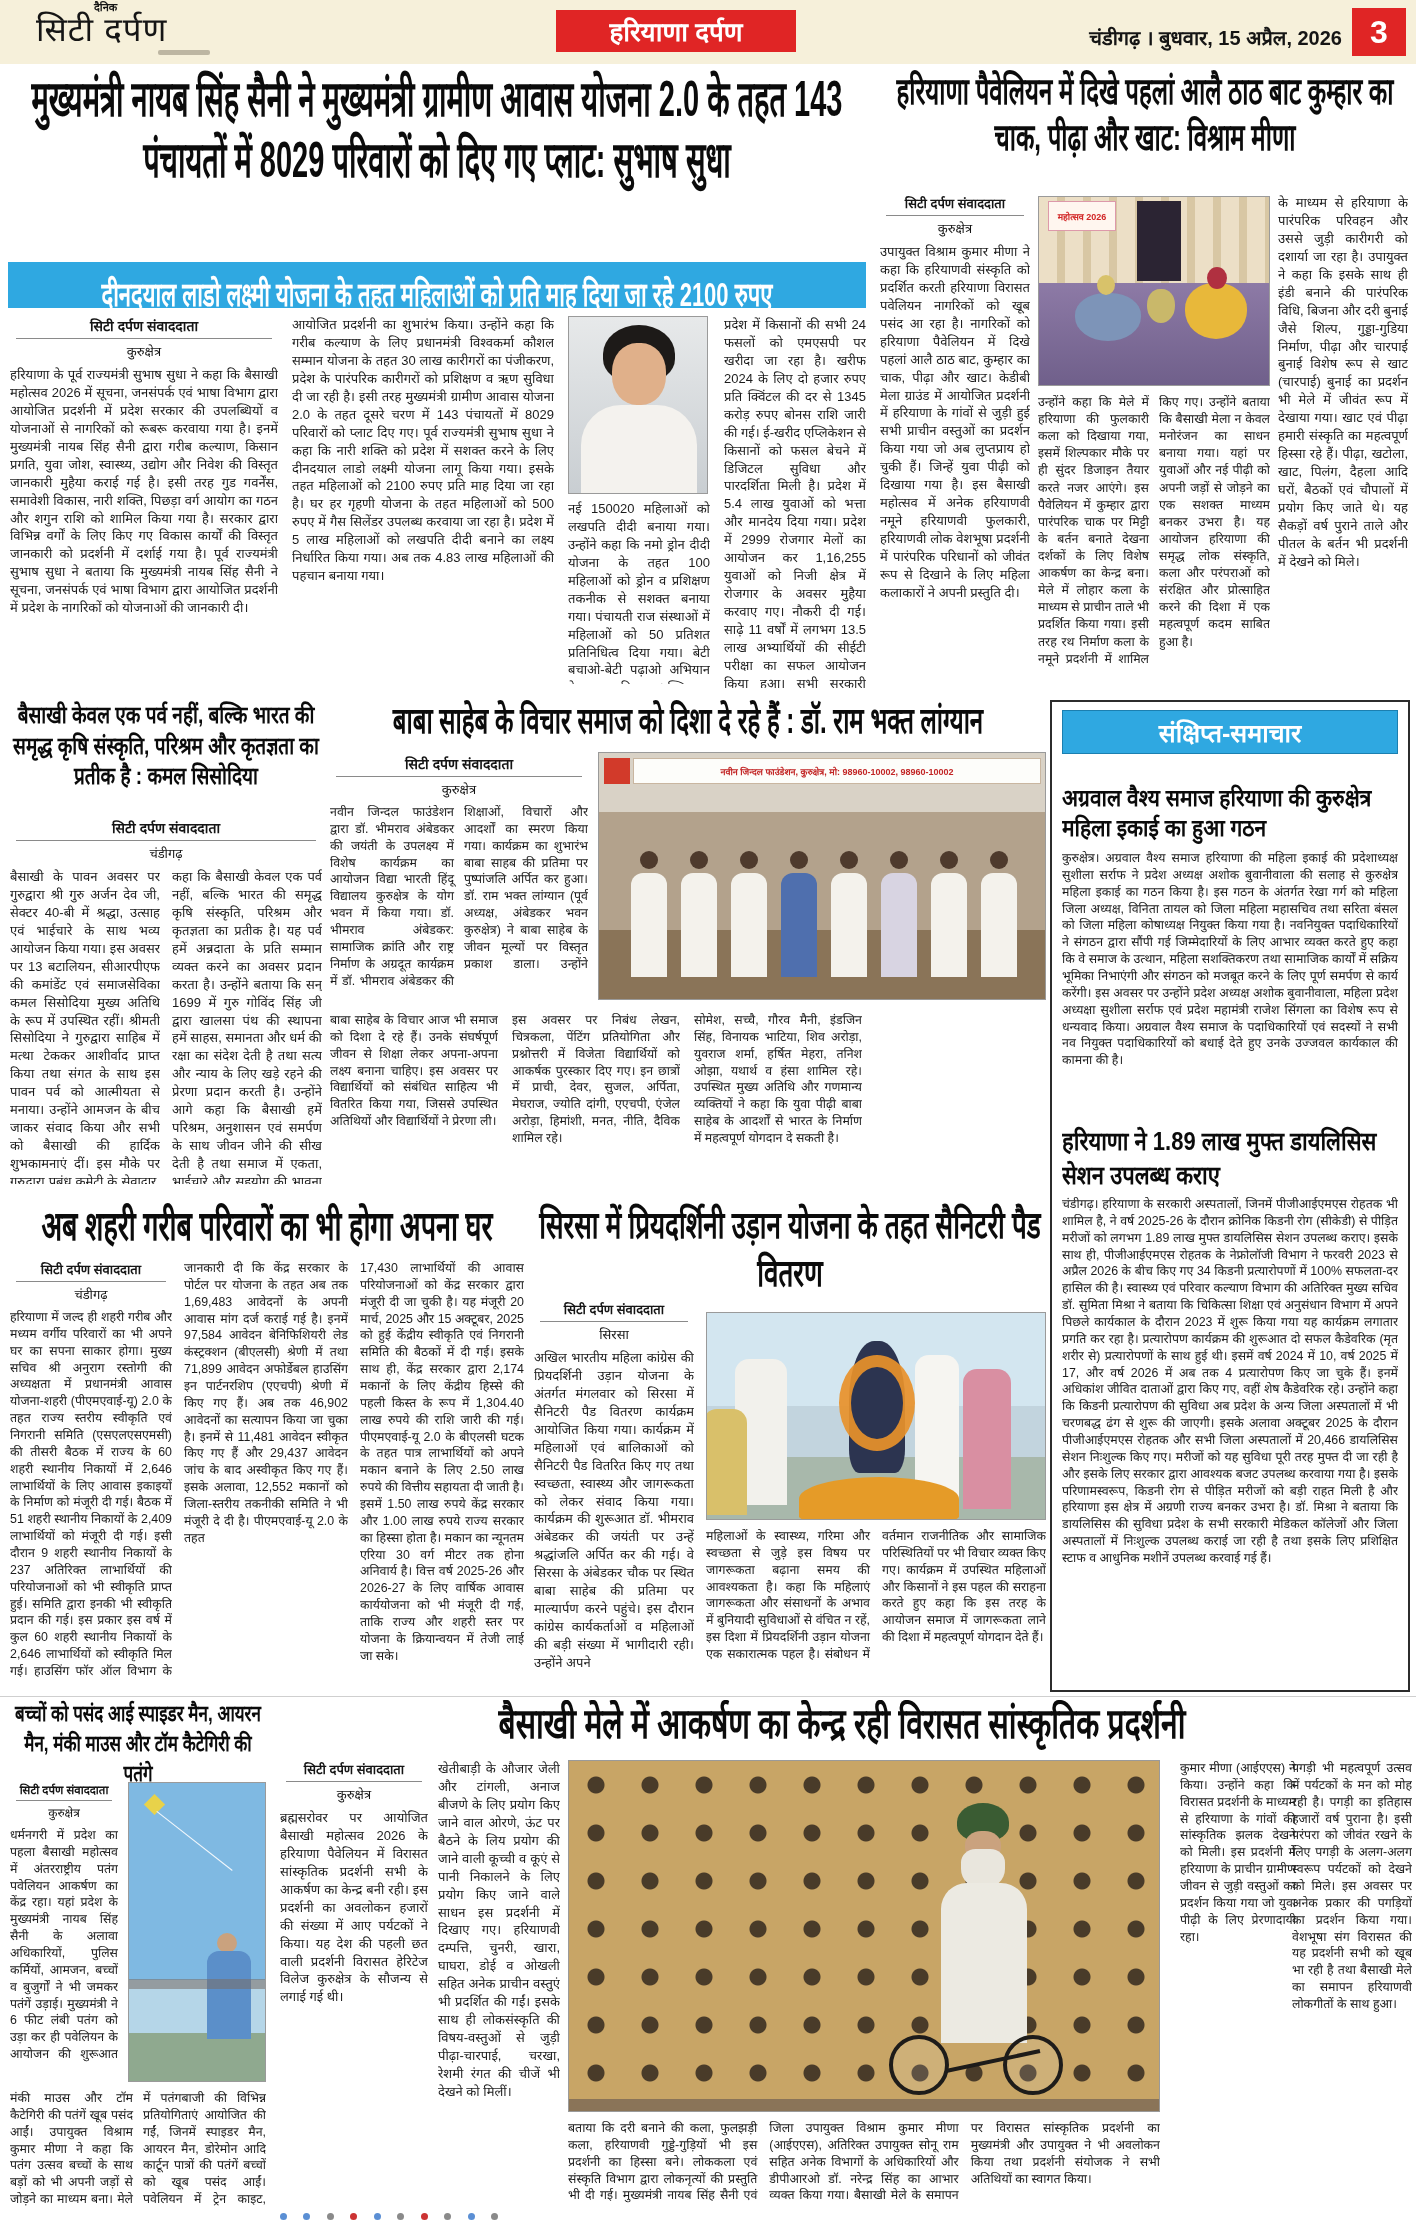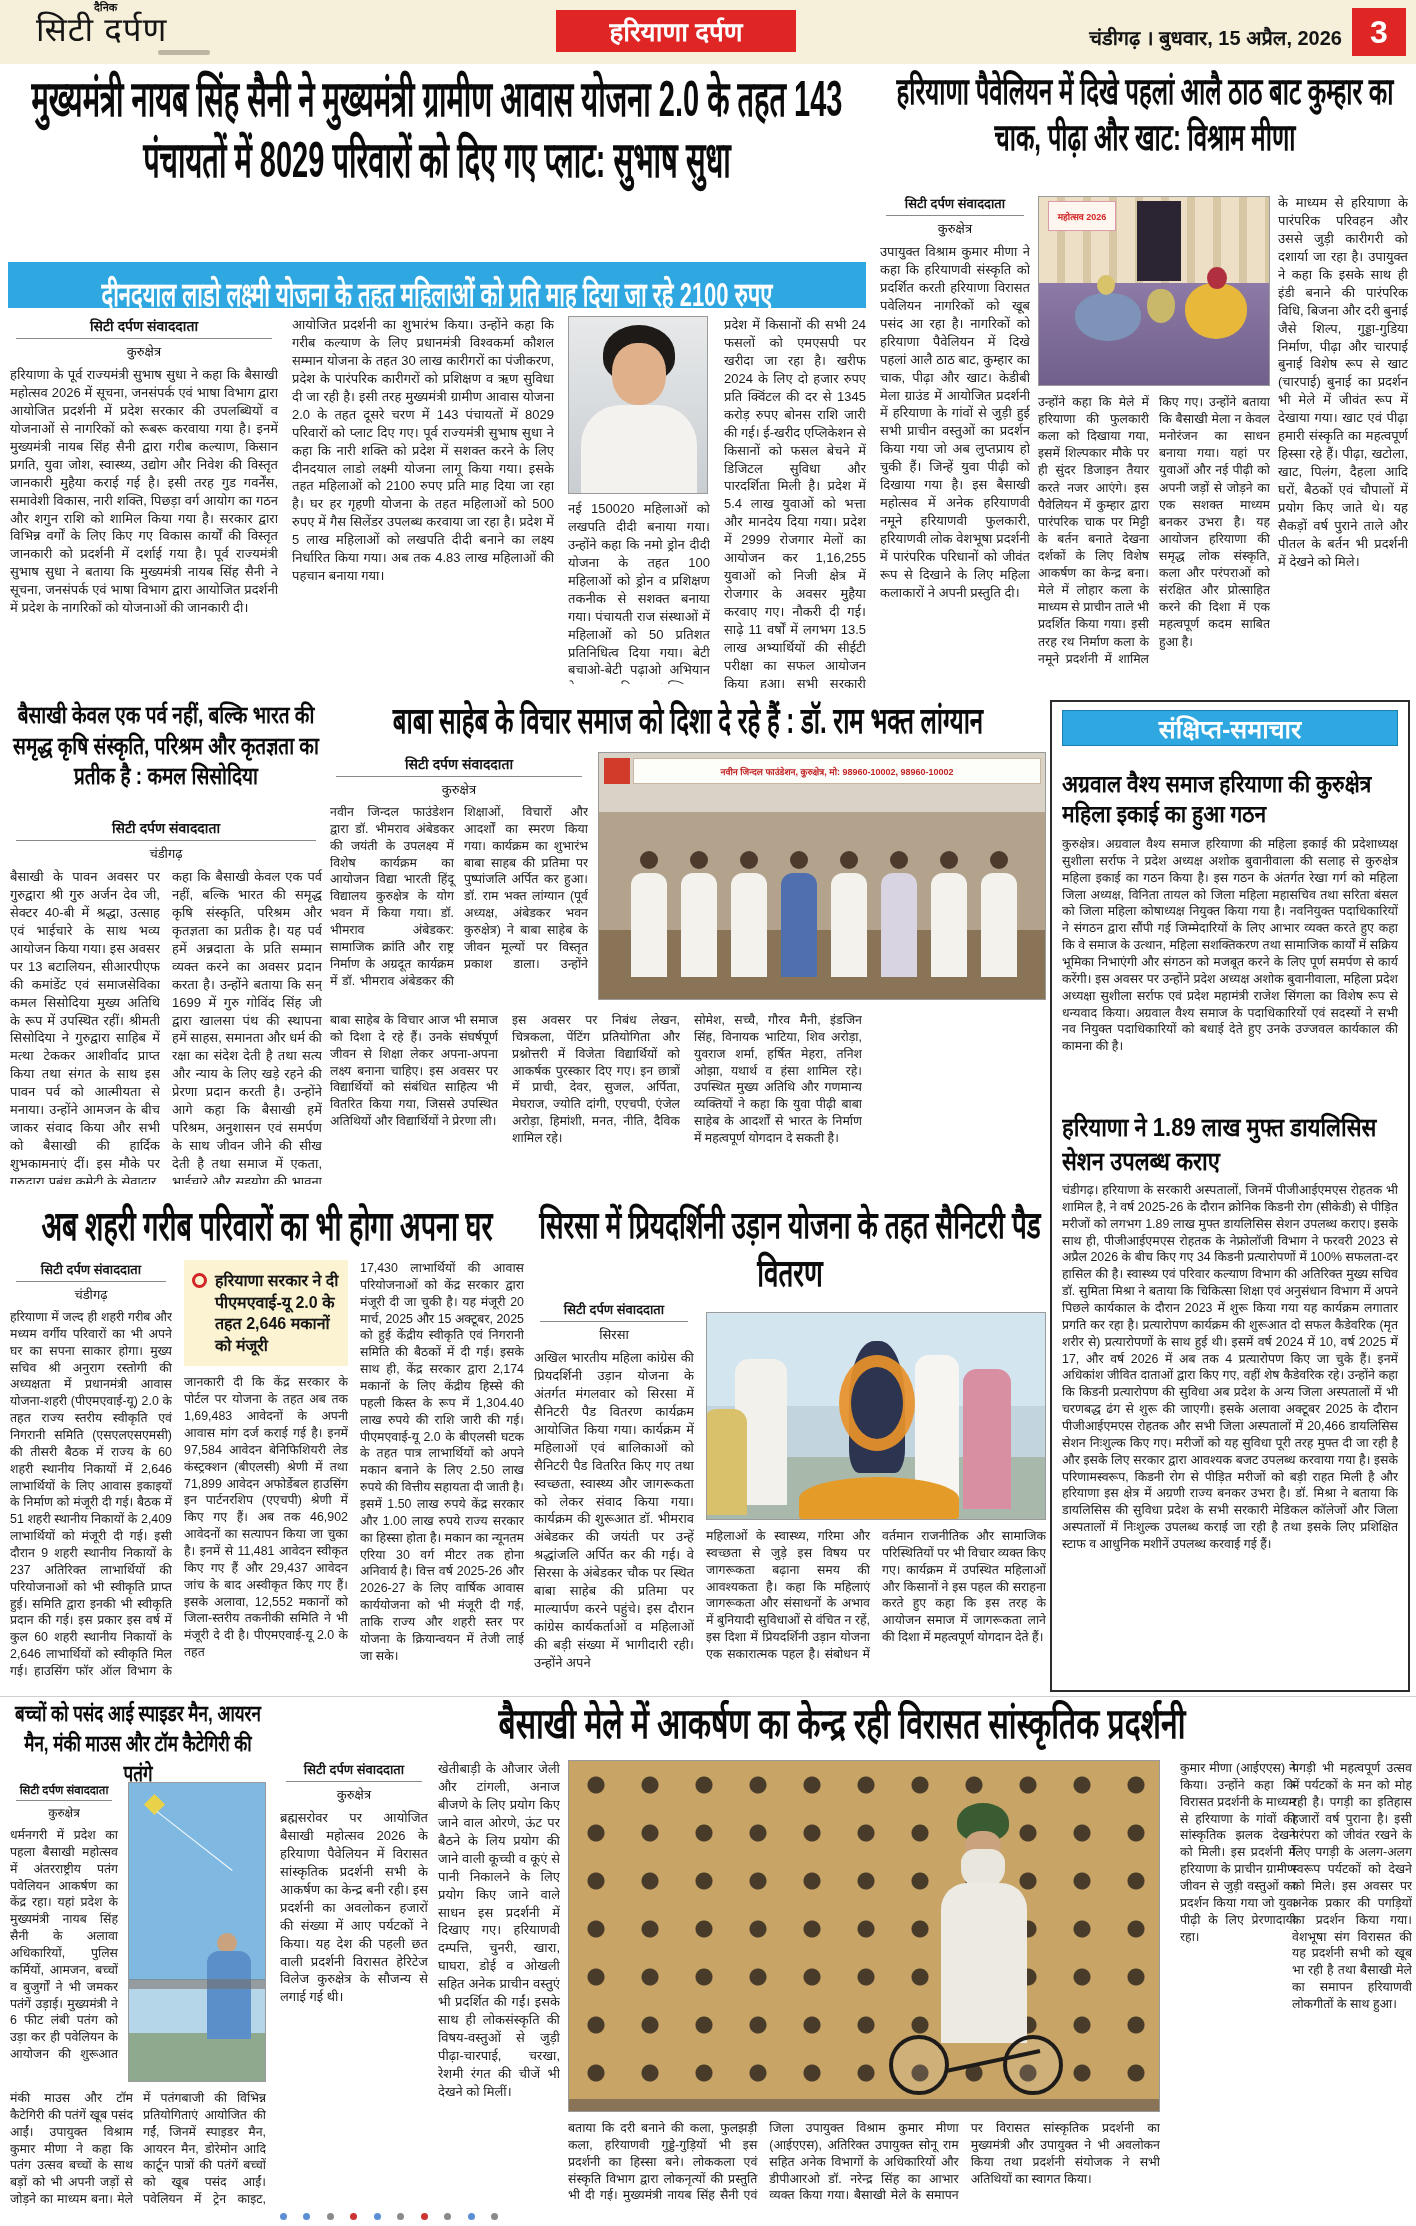--- a/index.html
+++ b/index.html
@@ -130,21 +130,21 @@
       </div>
     </div>
     <div class="colflex" style="position:absolute;left:0;top:312px;width:716px;height:178px;gap:14px;">
       <div class="body-txt small-txt" style="width:168px;height:178px;">बाबा साहेब के विचार आज भी समाज को दिशा दे रहे हैं। उनके संघर्षपूर्ण जीवन से शिक्षा लेकर अपना-अपना लक्ष्य बनाना चाहिए। इस अवसर पर विद्यार्थियों को संबंधित साहित्य भी वितरित किया गया, जिससे उपस्थित अतिथियों और विद्यार्थियों ने प्रेरणा ली।</div>
       <div class="body-txt small-txt" style="width:168px;height:178px;">इस अवसर पर निबंध लेखन, चित्रकला, पेंटिंग प्रतियोगिता और प्रश्नोत्तरी में विजेता विद्यार्थियों को आकर्षक पुरस्कार दिए गए। इन छात्रों में प्राची, देवर, सुजल, अर्पिता, मेघराज, ज्योति दांगी, एएचपी, एंजेल अरोड़ा, हिमांशी, मनत, नीति, दैविक शामिल रहे।</div>
       <div class="body-txt small-txt" style="width:168px;height:178px;">सोमेश, सच्चै, गौरव मैनी, इंडजिन सिंह, विनायक भाटिया, शिव अरोड़ा, युवराज शर्मा, हर्षित मेहरा, तनिश ओझा, यथार्थ व हंसा शामिल रहे। उपस्थित मुख्य अतिथि और गणमान्य व्यक्तियों ने कहा कि युवा पीढ़ी बाबा साहेब के आदर्शों से भारत के निर्माण में महत्वपूर्ण योगदान दे सकती है।</div>
     </div>
   </div>
 
   <div class="abs" style="left:1050px;top:700px;width:360px;height:992px;border:2px solid #2c2c2c;background:#fff;padding:8px 10px;overflow:hidden;">
-    <div style="height:36px;background:#2fa8e1;color:#fff;font-size:25px;font-weight:800;display:flex;align-items:center;justify-content:center;border:1px solid #1b7fb0;margin-bottom:22px;">संक्षिप्त-समाचार</div>
+    <div style="height:44px;background:#2fa8e1;color:#fff;font-size:25px;font-weight:800;display:flex;align-items:center;justify-content:center;border:1px solid #1b7fb0;margin-bottom:28px;">संक्षिप्त-समाचार</div>
     <div class="hl" style="text-align:left;height:64px;">
       <div class="stretch" style="font-size:21px;line-height:1.3;transform:scaleY(1.12);text-align:left;">अग्रवाल वैश्य समाज हरियाणा की कुरुक्षेत्र महिला इकाई का हुआ गठन</div>
     </div>
     <div class="body-txt small-txt" style="height:268px;margin-top:4px;">कुरुक्षेत्र। अग्रवाल वैश्य समाज हरियाणा की महिला इकाई की प्रदेशाध्यक्ष सुशीला सर्राफ ने प्रदेश अध्यक्ष अशोक बुवानीवाला की सलाह से कुरुक्षेत्र महिला इकाई का गठन किया है। इस गठन के अंतर्गत रेखा गर्ग को महिला जिला अध्यक्ष, विनिता तायल को जिला महिला महासचिव तथा सरिता बंसल को जिला महिला कोषाध्यक्ष नियुक्त किया गया है। नवनियुक्त पदाधिकारियों ने संगठन द्वारा सौंपी गई जिम्मेदारियों के लिए आभार व्यक्त करते हुए कहा कि वे समाज के उत्थान, महिला सशक्तिकरण तथा सामाजिक कार्यों में सक्रिय भूमिका निभाएंगी और संगठन को मजबूत करने के लिए पूर्ण समर्पण से कार्य करेंगी। इस अवसर पर उन्होंने प्रदेश अध्यक्ष अशोक बुवानीवाला, महिला प्रदेश अध्यक्षा सुशीला सर्राफ एवं प्रदेश महामंत्री राजेश सिंगला का विशेष रूप से धन्यवाद किया। अग्रवाल वैश्य समाज के पदाधिकारियों एवं सदस्यों ने सभी नव नियुक्त पदाधिकारियों को बधाई देते हुए उनके उज्जवल कार्यकाल की कामना की है।</div>
     <div class="hl" style="text-align:left;height:66px;margin-top:8px;">
       <div class="stretch" style="font-size:22px;line-height:1.3;transform:scaleY(1.15);text-align:left;">हरियाणा ने 1.89 लाख मुफ्त डायलिसिस सेशन उपलब्ध कराए</div>
     </div>
     <div class="body-txt small-txt" style="height:494px;margin-top:4px;">चंडीगढ़। हरियाणा के सरकारी अस्पतालों, जिनमें पीजीआईएमएस रोहतक भी शामिल है, ने वर्ष 2025-26 के दौरान क्रोनिक किडनी रोग (सीकेडी) से पीड़ित मरीजों को लगभग 1.89 लाख मुफ्त डायलिसिस सेशन उपलब्ध कराए। इसके साथ ही, पीजीआईएमएस रोहतक के नेफ्रोलॉजी विभाग ने फरवरी 2023 से अप्रैल 2026 के बीच किए गए 34 किडनी प्रत्यारोपणों में 100% सफलता-दर हासिल की है। स्वास्थ्य एवं परिवार कल्याण विभाग की अतिरिक्त मुख्य सचिव डॉ. सुमिता मिश्रा ने बताया कि चिकित्सा शिक्षा एवं अनुसंधान विभाग में अपने पिछले कार्यकाल के दौरान 2023 में शुरू किया गया यह कार्यक्रम लगातार प्रगति कर रहा है। प्रत्यारोपण कार्यक्रम की शुरूआत दो सफल कैडेवरिक (मृत शरीर से) प्रत्यारोपणों के साथ हुई थी। इसमें वर्ष 2024 में 10, वर्ष 2025 में 17, और वर्ष 2026 में अब तक 4 प्रत्यारोपण किए जा चुके हैं। इनमें अधिकांश जीवित दाताओं द्वारा किए गए, वहीं शेष कैडेवरिक रहे। उन्होंने कहा कि किडनी प्रत्यारोपण की सुविधा अब प्रदेश के अन्य जिला अस्पतालों में भी चरणबद्ध ढंग से शुरू की जाएगी। इसके अलावा अक्टूबर 2025 के दौरान पीजीआईएमएस रोहतक और सभी जिला अस्पतालों में 20,466 डायलिसिस सेशन निःशुल्क किए गए। मरीजों को यह सुविधा पूरी तरह मुफ्त दी जा रही है और इसके लिए सरकार द्वारा आवश्यक बजट उपलब्ध करवाया गया है। इसके परिणामस्वरूप, किडनी रोग से पीड़ित मरीजों को बड़ी राहत मिली है और हरियाणा इस क्षेत्र में अग्रणी राज्य बनकर उभरा है। डॉ. मिश्रा ने बताया कि डायलिसिस की सुविधा प्रदेश के सभी सरकारी मेडिकल कॉलेजों और जिला अस्पतालों में निःशुल्क उपलब्ध कराई जा रही है तथा इसके लिए प्रशिक्षित स्टाफ व आधुनिक मशीनें उपलब्ध करवाई गई हैं।</div>
   </div>
 
@@ -154,24 +154,20 @@
     </div>
     <div class="colflex" style="gap:12px;margin-top:6px;">
       <div style="width:162px;height:430px;overflow:hidden;">
         <div>
             <div class="byl" style="font-size:13px;">सिटी दर्पण संवाददाता</div>
             <div class="dtl">चंडीगढ़</div>
           </div>
         <div class="body-txt small-txt" style="height:368px;">हरियाणा में जल्द ही शहरी गरीब और मध्यम वर्गीय परिवारों का भी अपने घर का सपना साकार होगा। मुख्य सचिव श्री अनुराग रस्तोगी की अध्यक्षता में प्रधानमंत्री आवास योजना-शहरी (पीएमएवाई-यू) 2.0 के तहत राज्य स्तरीय स्वीकृति एवं निगरानी समिति (एसएलएसएमसी) की तीसरी बैठक में राज्य के 60 शहरी स्थानीय निकायों में 2,646 लाभार्थियों के लिए आवास इकाइयों के निर्माण को मंजूरी दी गई। बैठक में 51 शहरी स्थानीय निकायों के 2,409 लाभार्थियों को मंजूरी दी गई। इसी दौरान 9 शहरी स्थानीय निकायों के 237 अतिरिक्त लाभार्थियों की परियोजनाओं को भी स्वीकृति प्राप्त हुई। समिति द्वारा इनकी भी स्वीकृति प्रदान की गई। इस प्रकार इस वर्ष में कुल 60 शहरी स्थानीय निकायों के 2,646 लाभार्थियों को स्वीकृति मिल गई। हाउसिंग फॉर ऑल विभाग के अनुसार यह संख्या निरंतर बढ़ाई जा रही है।</div>
       </div>
       <div style="width:164px;height:430px;overflow:hidden;">
-        <div style="background:#fbf3d2;padding:10px 8px;display:flex;gap:8px;margin-bottom:8px;">
-          <span style="flex:0 0 auto;width:15px;height:15px;border:3px solid #d22525;border-radius:50%;margin-top:3px;"></span>
-          <span style="font-size:16px;font-weight:800;line-height:1.35;">हरियाणा सरकार ने दी पीएमएवाई-यू 2.0 के तहत 2,646 मकानों को मंजूरी</span>
-        </div>
         <div class="body-txt small-txt" style="height:288px;">जानकारी दी कि केंद्र सरकार के पोर्टल पर योजना के तहत अब तक 1,69,483 आवेदनों के अपनी आवास मांग दर्ज कराई गई है। इनमें 97,584 आवेदन बेनिफिशियरी लेड कंस्ट्रक्शन (बीएलसी) श्रेणी में तथा 71,899 आवेदन अफोर्डेबल हाउसिंग इन पार्टनरशिप (एएचपी) श्रेणी में किए गए हैं। अब तक 46,902 आवेदनों का सत्यापन किया जा चुका है। इनमें से 11,481 आवेदन स्वीकृत किए गए हैं और 29,437 आवेदन जांच के बाद अस्वीकृत किए गए हैं। इसके अलावा, 12,552 मकानों को जिला-स्तरीय तकनीकी समिति ने भी मंजूरी दे दी है। पीएमएवाई-यू 2.0 के तहत</div>
       </div>
       <div class="body-txt small-txt" style="width:164px;height:430px;">17,430 लाभार्थियों की आवास परियोजनाओं को केंद्र सरकार द्वारा मंजूरी दी जा चुकी है। यह मंजूरी 20 मार्च, 2025 और 15 अक्टूबर, 2025 को हुई केंद्रीय स्वीकृति एवं निगरानी समिति की बैठकों में दी गई। इसके साथ ही, केंद्र सरकार द्वारा 2,174 मकानों के लिए केंद्रीय हिस्से की पहली किस्त के रूप में 1,304.40 लाख रुपये की राशि जारी की गई। पीएमएवाई-यू 2.0 के बीएलसी घटक के तहत पात्र लाभार्थियों को अपने मकान बनाने के लिए 2.50 लाख रुपये की वित्तीय सहायता दी जाती है। इसमें 1.50 लाख रुपये केंद्र सरकार और 1.00 लाख रुपये राज्य सरकार का हिस्सा होता है। मकान का न्यूनतम एरिया 30 वर्ग मीटर तक होना अनिवार्य है। वित्त वर्ष 2025-26 और 2026-27 के लिए वार्षिक आवास कार्ययोजना को भी मंजूरी दी गई, ताकि राज्य और शहरी स्तर पर योजना के क्रियान्वयन में तेजी लाई जा सके।</div>
     </div>
   </div>
 
   <div class="abs" style="left:534px;top:1202px;width:512px;height:490px;">
     <div class="hl" style="height:94px;">
       <div class="stretch" style="font-size:26px;line-height:1.25;transform:scaleY(1.45);">सिरसा में प्रियदर्शिनी उड़ान योजना के तहत सैनिटरी पैड वितरण</div>
     </div>

